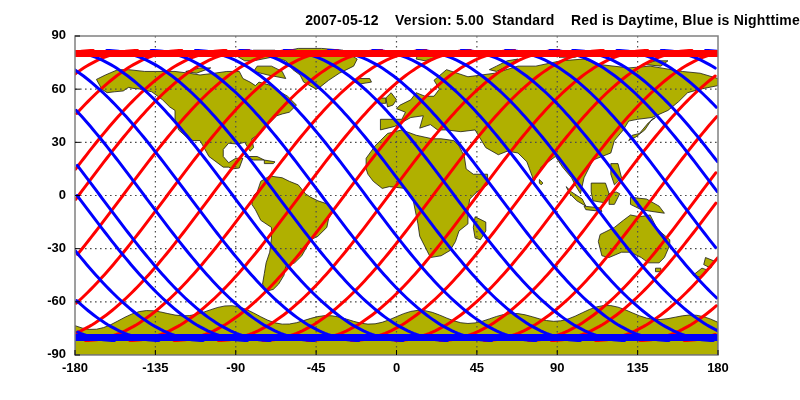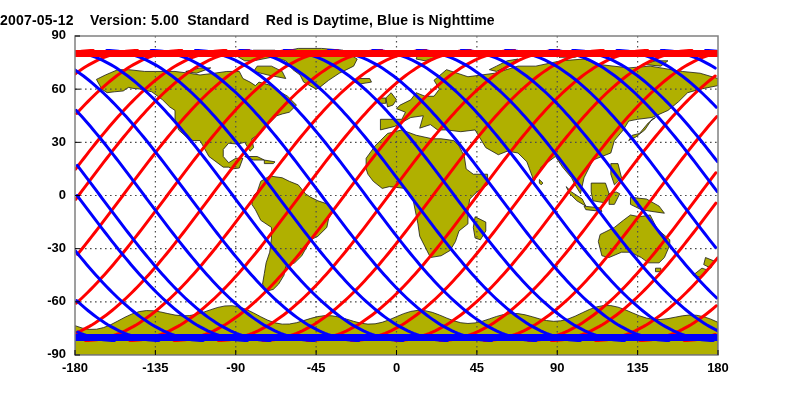--- a/index.html
+++ b/index.html
@@ -4,21 +4,21 @@
 <style>
   html,body{margin:0;padding:0;}
   body{
     width:800px;height:400px;background:#ffffff;
     font-family:"Liberation Sans", sans-serif;
     overflow:hidden;position:relative;
   }
   #root{position:absolute;left:0;top:0;width:800px;height:400px;}
   #chart-title{
     position:absolute;left:0;top:12px;width:800px;
-    text-align:left;font-size:14px;font-weight:bold;color:#000;
+    text-align:right;font-size:14px;font-weight:bold;color:#000;
     letter-spacing:0.2px;white-space:pre;
   }
   #plot-svg{position:absolute;left:0;top:0;width:800px;height:400px;display:block;}
   .tick-label{font-family:"Liberation Sans", sans-serif;font-size:13px;font-weight:bold;fill:#000;}
   .ytick{text-anchor:end;dominant-baseline:middle;}
   .xtick{text-anchor:middle;dominant-baseline:hanging;}
 </style>
 </head>
 <body>
 

